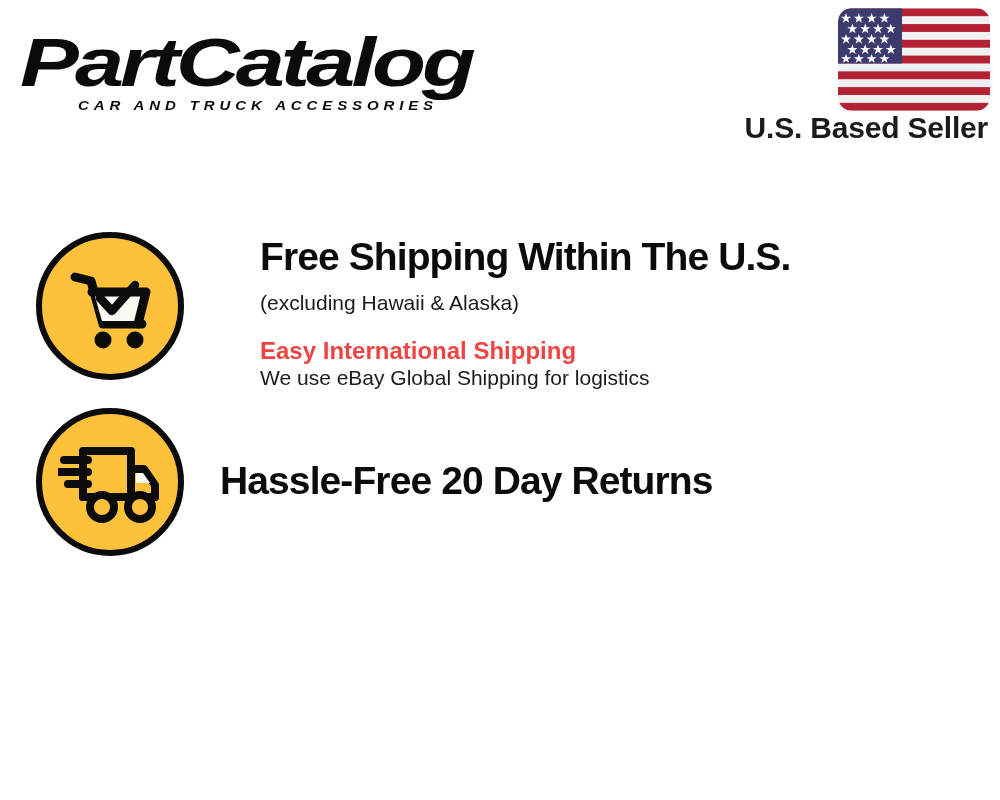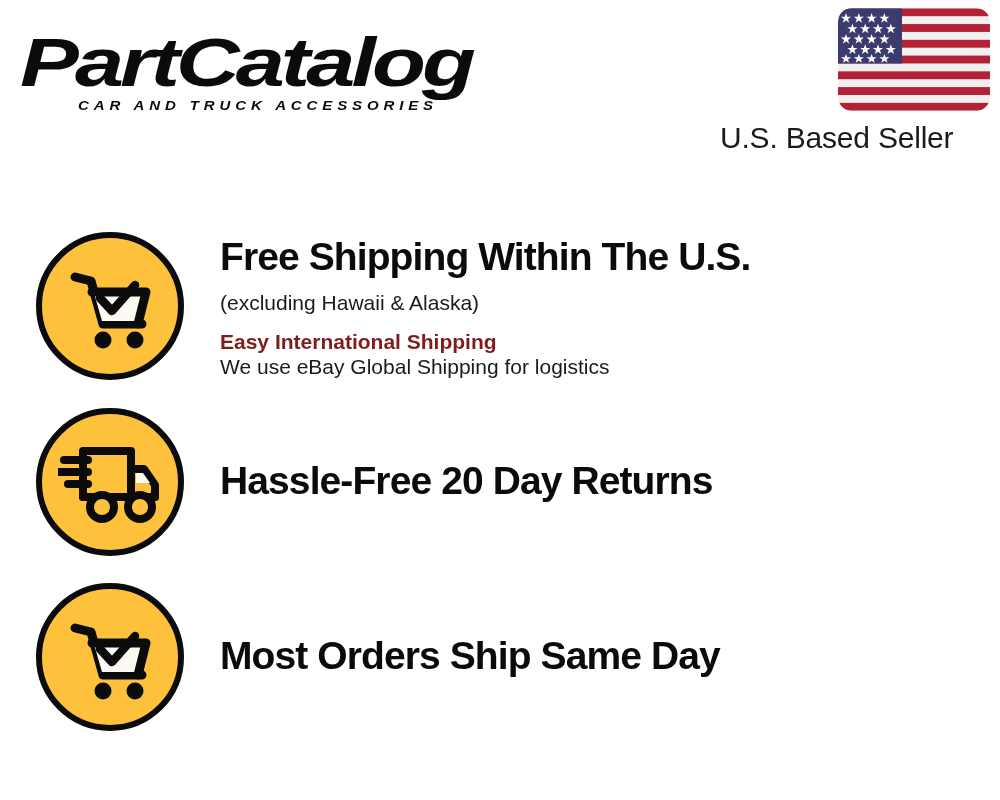--- a/index.html
+++ b/index.html
@@ -16,26 +16,26 @@
   .header { position:absolute; left:0; top:0; width:1000px; height:175px; }
 
   .brand { position:absolute; left:16px; top:18px; width:470px; height:95px; }
   .brand svg { display:block; }
 
   .seller-block { position:absolute; right:10px; top:8px; width:270px; text-align:right; }
   .flag-wrap { display:flex; justify-content:flex-end; }
   .flag { width:152px; height:103px; border-radius:13px; overflow:hidden; display:block; }
   .seller-label {
     font-size:30px;
-    font-weight:400;
+    font-weight:700;
     color:#1b1b1b;
     letter-spacing:-0.2px;
-    margin-top:10px;
-    white-space:nowrap;
-    text-align:left;
+    margin-top:0;
+    white-space:nowrap;
+    text-align:right;
     padding-right:2px;
   }
 
   
   .features { position:absolute; left:0; top:232px; width:1000px; }
   .feature-row {
     position:relative;
     display:flex;
     align-items:flex-start;
   }
@@ -68,37 +68,37 @@
   }
   .f-sub {
     font-size:21px;
     font-weight:400;
     line-height:1.25;
     color:#1b1b1b;
     margin-top:13px;
     white-space:nowrap;
   }
   .f-sub2 {
-    font-size:21px;
+    font-size:24px;
     font-weight:700;
     line-height:1.2;
-    color:#7f1d1d;
-    margin-top:12px;
+    color:#ef4444;
+    margin-top:20px;
     white-space:nowrap;
   }
   .f-sub3 {
     font-size:21px;
     font-weight:400;
     line-height:1.25;
     color:#1b1b1b;
     margin-top:0;
     white-space:nowrap;
   }
 
-  .row-1 { height:176px; }
+  .row-1 { height:176px;gap:40px; }
   .row-2 { height:175px; }
   .row-3 { height:160px; }
 
   .row-2 .text-cell { padding-top:52px; }
   .row-3 .text-cell { padding-top:52px; }
 </style>
 </head>
 <body>
 
 <div class="page">
@@ -212,32 +212,15 @@
             <circle cx="44" cy="68" r="12" fill="#FDC13C" stroke="#0b0b0b" stroke-width="8"></circle>
             <circle cx="82" cy="68" r="12" fill="#FDC13C" stroke="#0b0b0b" stroke-width="8"></circle>
           </svg>
         </div>
       </div>
       <div class="text-cell">
         <div class="f-title">Hassle-Free 20 Day Returns</div>
       </div>
     </div>
 
-    <div class="feature-row row-3">
-      <div class="icon-cell">
-        <div class="badge">
-          <svg width="104" height="96" viewBox="0 0 104 96">
-            <path d="M17 19 L33 23 L45 66 L84 66" fill="none" stroke="#0b0b0b" stroke-width="9" stroke-linecap="round" stroke-linejoin="round"></path>
-            <path d="M36 35 L84 35 L78 63 L44 63 Z" fill="#FCFAF3"></path>
-            <path d="M34 34 L88 34 L80 66" fill="none" stroke="#0b0b0b" stroke-width="9" stroke-linecap="round" stroke-linejoin="round"></path>
-            <path d="M42 40 L54 53 L77 27" fill="none" stroke="#0b0b0b" stroke-width="8.5" stroke-linecap="round" stroke-linejoin="round"></path>
-            <circle cx="45" cy="82" r="8.5" fill="#0b0b0b"></circle>
-            <circle cx="77" cy="82" r="8.5" fill="#0b0b0b"></circle>
-          </svg>
-        </div>
-      </div>
-      <div class="text-cell">
-        <div class="f-title">Most Orders Ship Same Day</div>
-      </div>
-    </div>
 
   </div>
 </div>
 
 </body></html>

